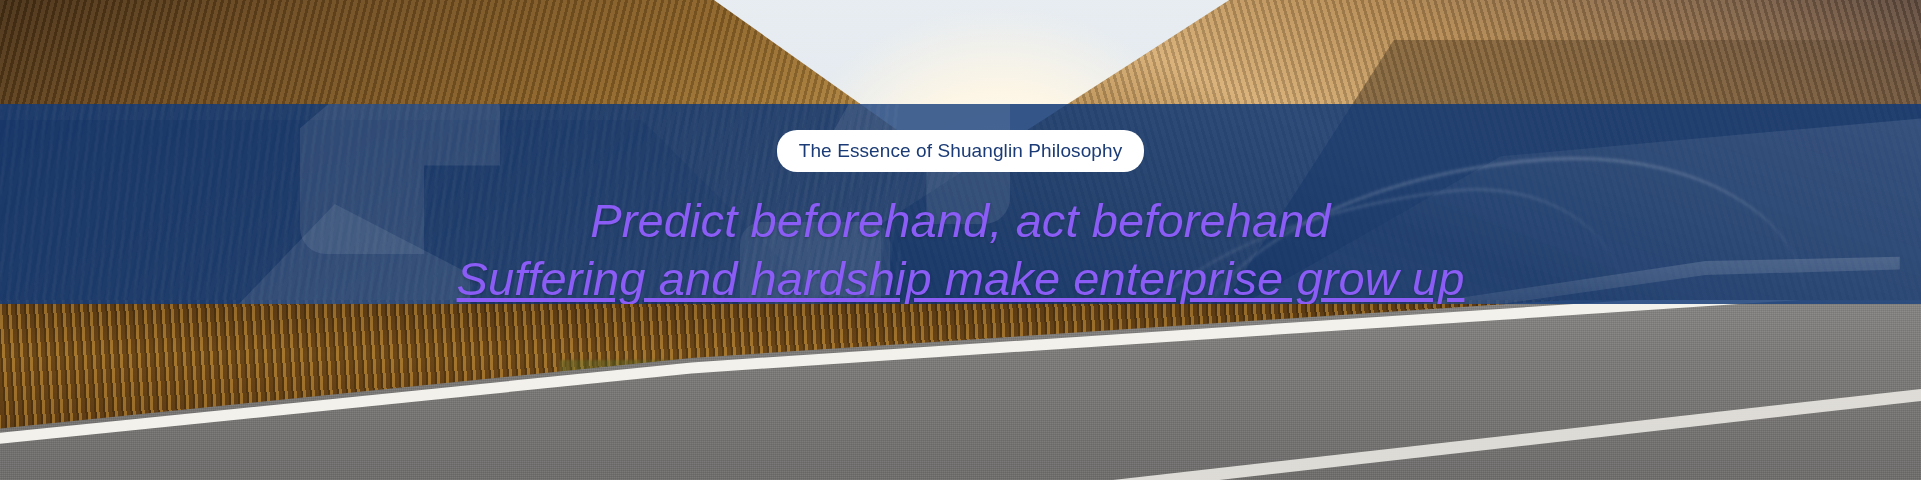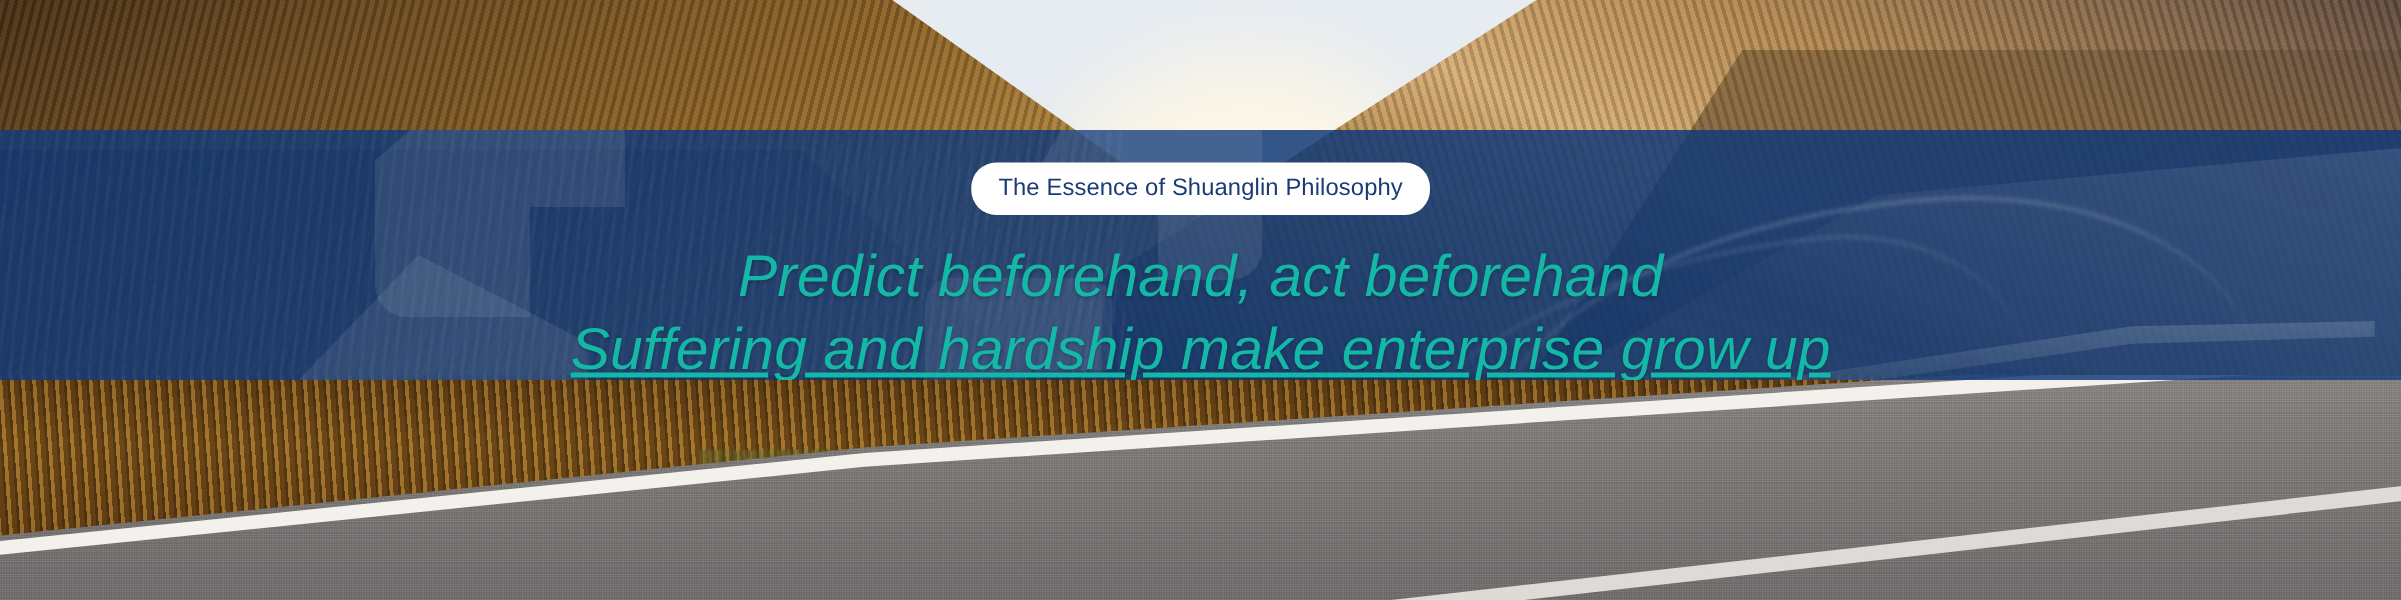--- a/index.html
+++ b/index.html
@@ -158,21 +158,21 @@
     position:absolute; inset:0; display:flex; flex-direction:column;
     align-items:center; justify-content:flex-start; padding-top:26px;
   }
   .badge {
     background:#ffffff; color:#1b3b76;
     font-size:19px; line-height:1; letter-spacing:.1px;
     padding:11px 22px 12px; border-radius:20px;
     white-space:nowrap;
   }
   .headline {
-    margin-top:20px; text-align:center; color:#14b8a6;
+    margin-top:20px; text-align:center; color:#8b5cf6;
     font-style:italic; font-weight:400; font-size:47px; line-height:1.24;
     letter-spacing:.1px; white-space:nowrap;
     text-shadow:0 1px 3px rgba(0,0,0,.22);
   }
   .headline .l2 { display:block;text-decoration:underline; }
 </style>
 </head>
 <body>
 
 <div class="hero">

